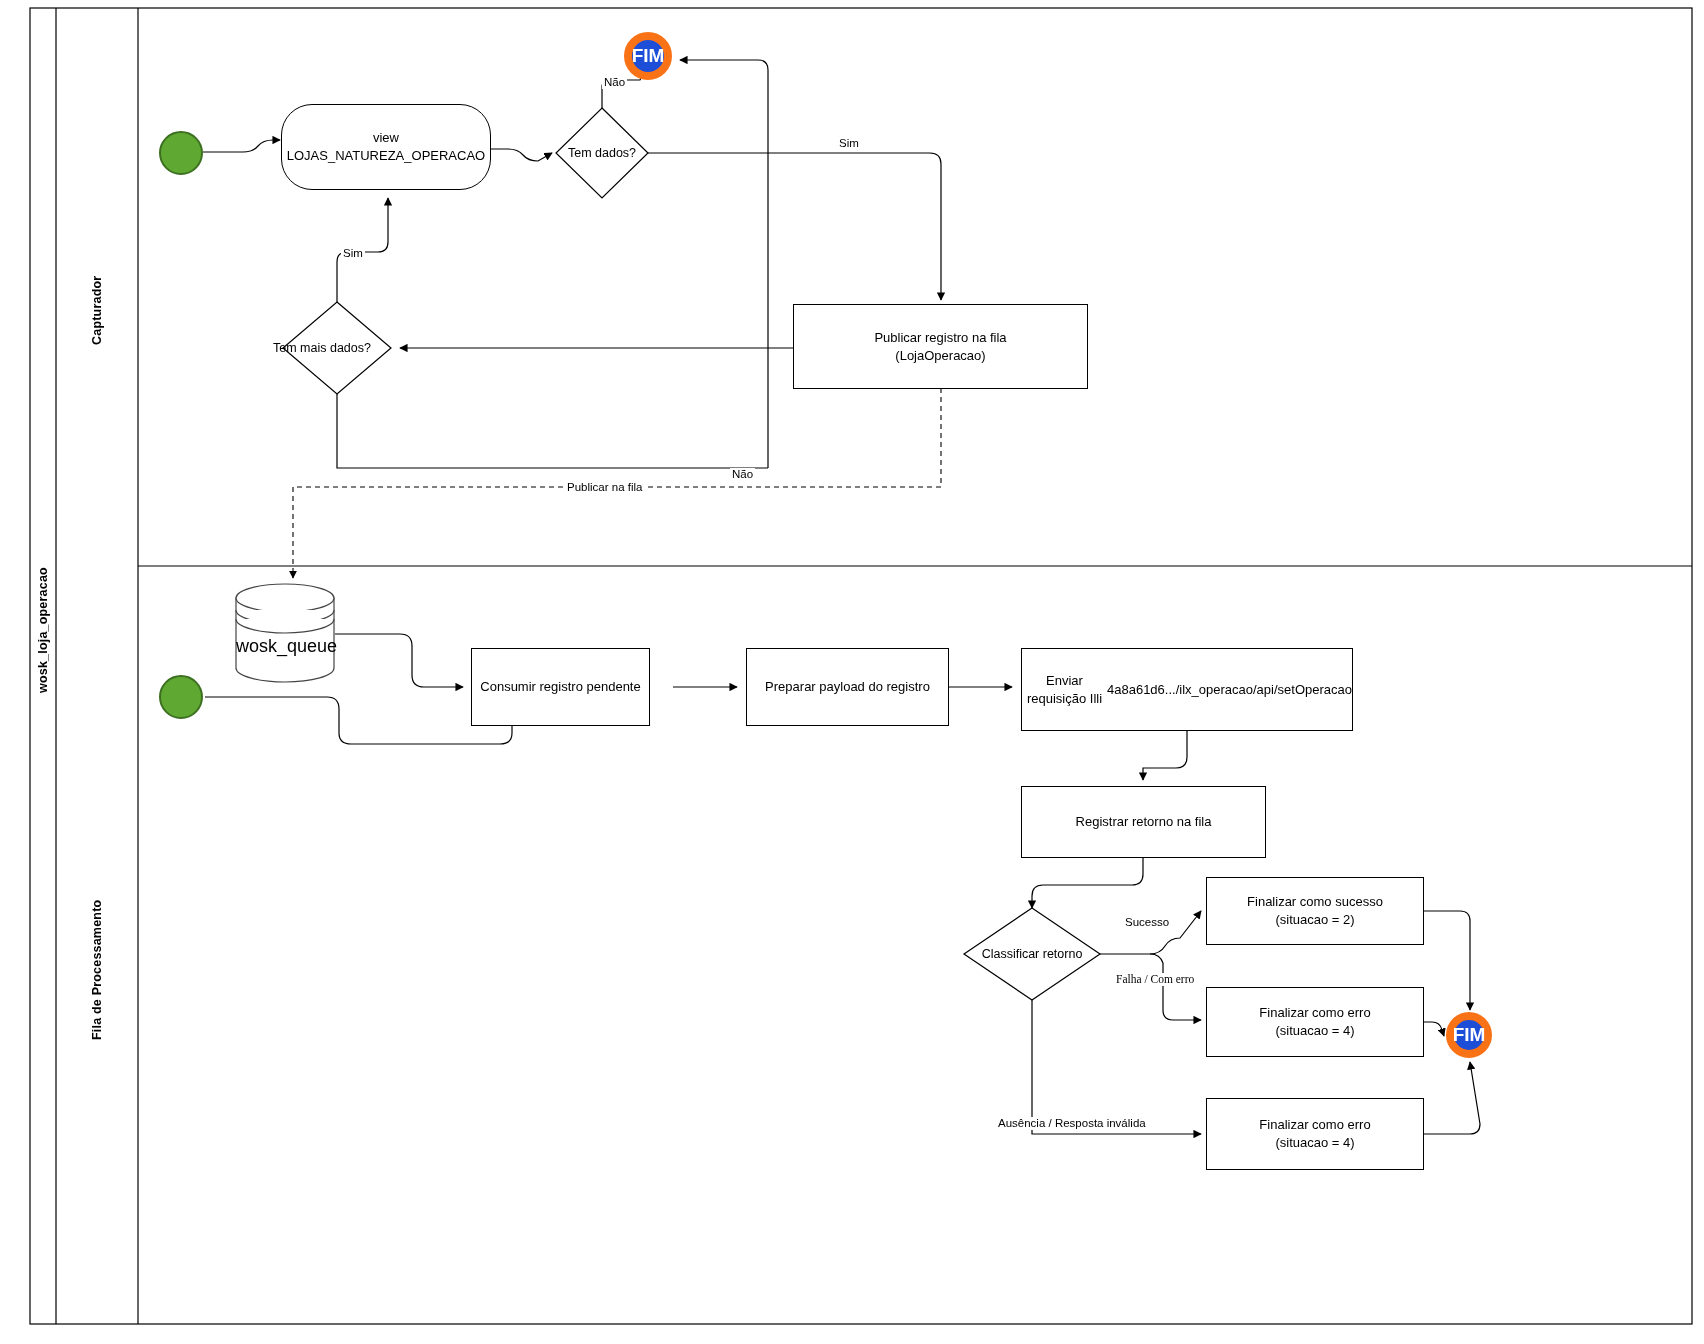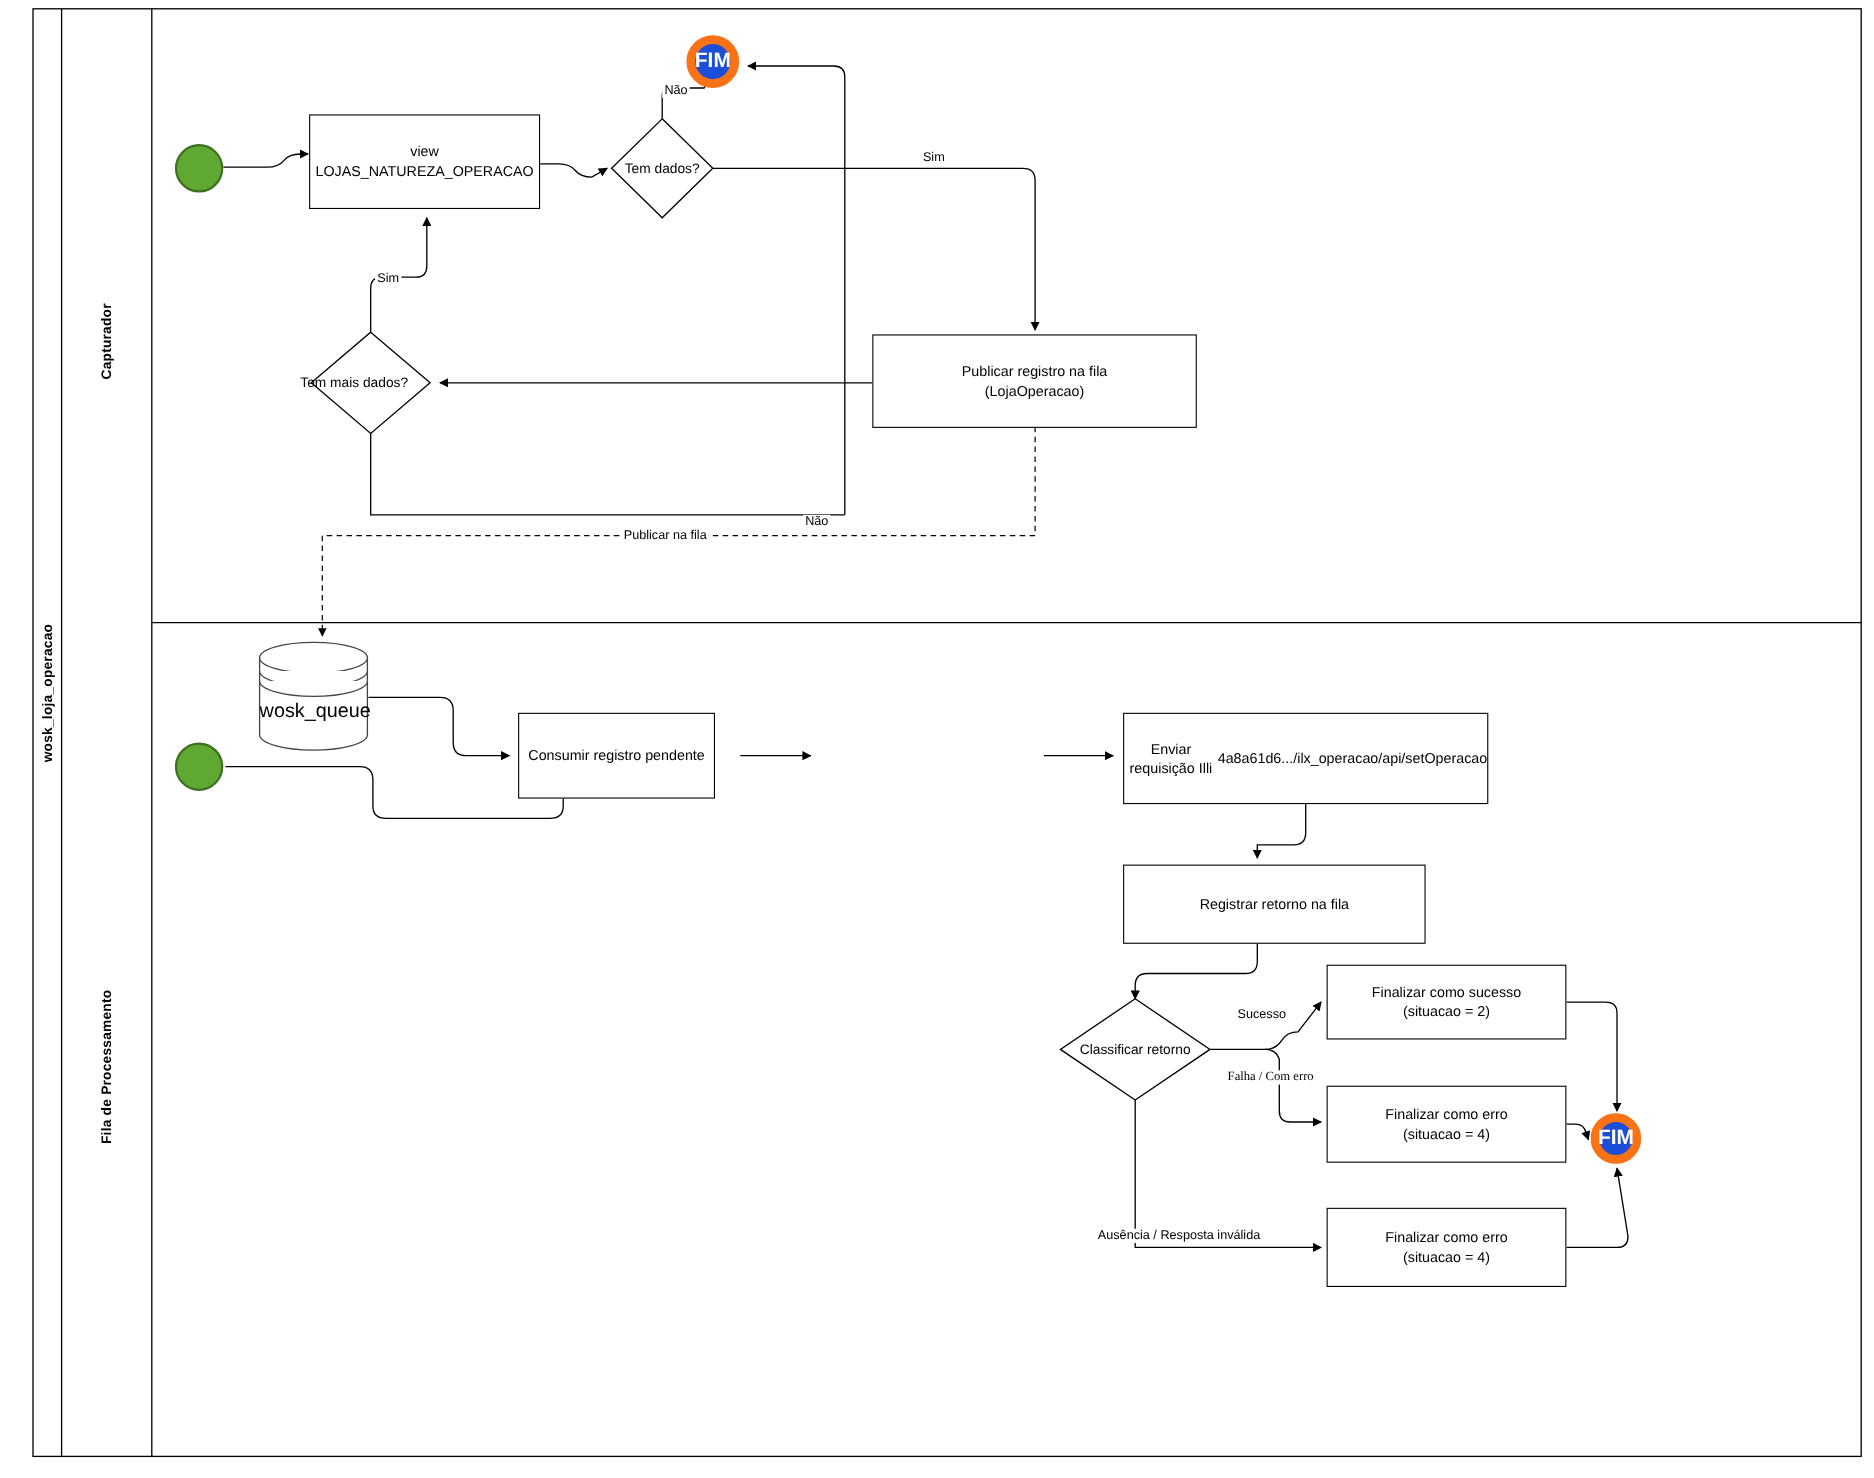--- a/index.html
+++ b/index.html
@@ -113,21 +113,21 @@
       <line x1="181" y1="697" x2="189" y2="701"></line>
     </g>
   </svg>
 
   <div class="pool-label" style="left:30px;top:450px;width:26px;height:360px;">wosk_loja_operacao</div>
   <div class="lane-label" style="left:56px;top:160px;width:82px;height:300px;">Capturador</div>
   <div class="lane-label" style="left:56px;top:800px;width:82px;height:340px;">Fila de Processamento</div>
 
   <div class="start-event" style="left:159px;top:131px;width:44px;height:44px;"></div>
 
-  <div class="node task" style="left:281px;top:104px;width:210px;height:86px;flex-direction:column;">
+  <div class="node task" style="left:281px;top:104px;width:210px;height:86px;flex-direction:column;border-radius:31px;">
     <span>view</span>
     <span>LOJAS_NATUREZA_OPERACAO</span>
   </div>
 
   <div class="node diamond-label" style="left:546px;top:141px;width:112px;height:24px;">Tem dados?</div>
 
   <div class="end-event" style="left:624px;top:32px;width:48px;height:48px;">FIM</div>
 
   <div class="node task" style="left:793px;top:304px;width:295px;height:85px;flex-direction:column;">
     <span>Publicar registro na fila</span>
@@ -143,27 +143,30 @@
   <div class="edge-label" style="left:565px;top:481px;">Publicar na fila</div>
 
   <div class="db-label" style="left:236px;top:636px;width:98px;">wosk_queue</div>
 
   <div class="start-event" style="left:159px;top:675px;width:44px;height:44px;"></div>
 
   <div class="node task" style="left:471px;top:648px;width:179px;height:78px;">
     <span>Consumir registro pendente</span>
   </div>
 
+  <div class="node task" style="left:746px;top:648px;width:203px;height:78px;">
+    <span>Preparar payload do registro</span>
+  </div>
 
   <div class="node task" style="left:1021px;top:648px;width:332px;height:83px;flex-direction:row;">
     <span>Enviar requisição Illi</span>
     <span>4a8a61d6.../ilx_operacao/api/setOperacao</span>
   </div>
 
-  <div class="node task" style="left:1021px;top:786px;width:275px;height:72px;">
+  <div class="node task" style="left:1021px;top:786px;width:245px;height:72px;">
     <span>Registrar retorno na fila</span>
   </div>
 
   <div class="node diamond-label" style="left:966px;top:942px;width:132px;height:24px;">Classificar retorno</div>
 
   <div class="node task" style="left:1206px;top:877px;width:218px;height:68px;flex-direction:column;">
     <span>Finalizar como sucesso</span>
     <span>(situacao = 2)</span>
   </div>
 

